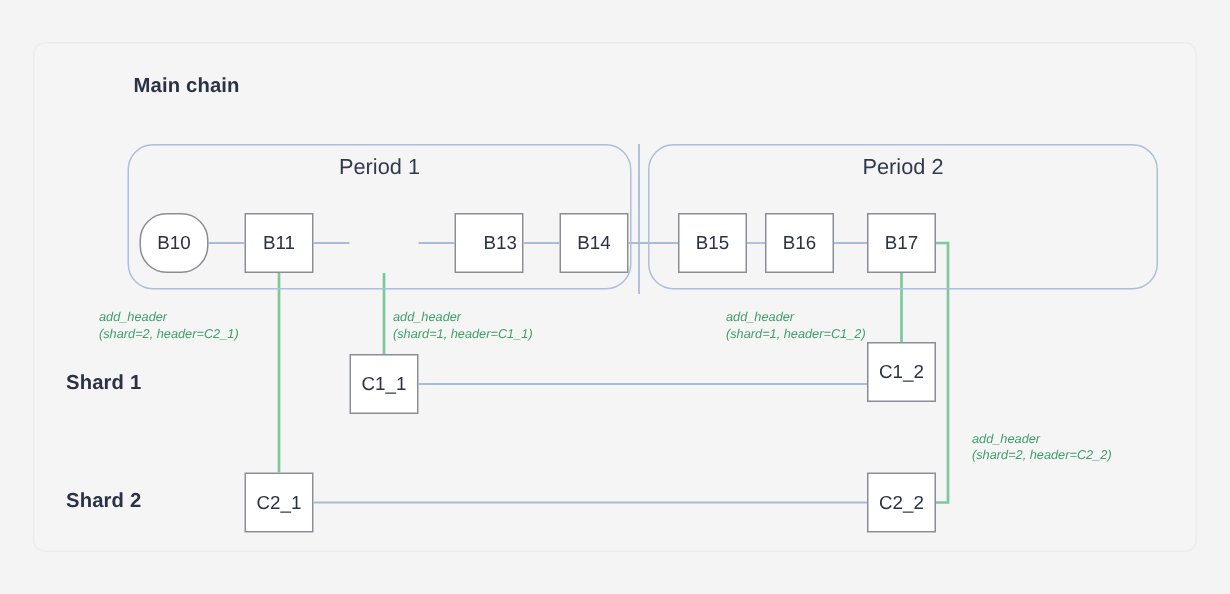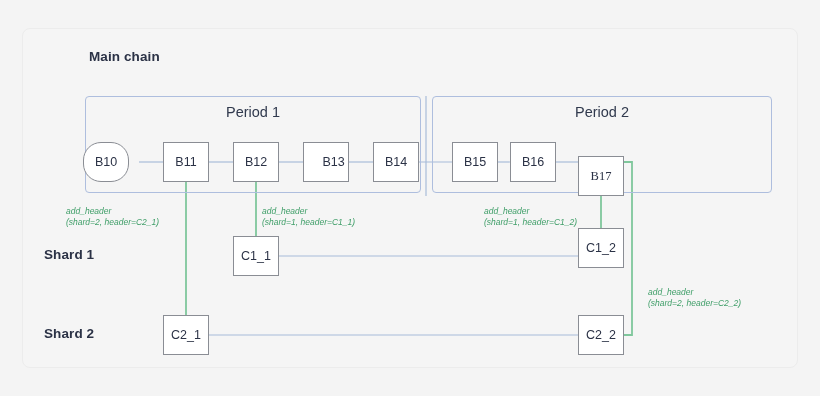--- a/index.html
+++ b/index.html
@@ -49,21 +49,21 @@
     white-space: nowrap;
   }
   #label-main-chain { left: 44px; top: 49px; margin-left: 45px; }
   #label-shard-1    { left: 44px; top: 247px; }
   #label-shard-2    { left: 44px; top: 326px; }
 
   
   .period {
     position: absolute;
     border: 1px solid #aebede;
-    border-radius: 4px;
+    border-radius: 17px;
     background: transparent;
     box-sizing: border-box;
   }
   #period-1 { left: 85px;  top: 96px; width: 336px; height: 97px; }
   #period-2 { left: 432px; top: 96px; width: 340px; height: 97px; }
   .period-title {
     position: absolute;
     left: 0;
     top: 7px;
     width: 100%;
@@ -144,28 +144,27 @@
     <div class="period-title">Period 1</div>
   </div>
   <div class="period" id="period-2">
     <div class="period-title">Period 2</div>
   </div>
 
   <div class="row-label" id="label-main-chain">Main chain</div>
   <div class="row-label" id="label-shard-1">Shard 1</div>
   <div class="row-label" id="label-shard-2">Shard 2</div>
 
-  <div class="block" style="left:83px;  top:142px;border-radius:18px;">B10</div>
+  <div class="block" style="left:93px;  top:142px;border-radius:18px;">B10</div>
   <div class="block" style="left:163px; top:142px;">B11</div>
-  <div class="block" style="left:233px; top:142px;">B12</div>
   <div class="block" style="left:303px; top:142px;padding-left:15px;">B13</div>
   <div class="block" style="left:373px; top:142px;">B14</div>
   <div class="block" style="left:452px; top:142px;">B15</div>
   <div class="block" style="left:510px; top:142px;">B16</div>
-  <div class="block" style="left:578px; top:156px;font-family:Liberation Serif, serif;">B17</div>
+  <div class="block" style="left:578px; top:142px;">B17</div>
 
   <div class="block" style="left:233px; top:236px;">C1_1</div>
   <div class="block" style="left:578px; top:228px;">C1_2</div>
 
   <div class="block" style="left:163px; top:315px;">C2_1</div>
   <div class="block" style="left:578px; top:315px;">C2_2</div>
 
   <div class="annotation" style="left:66px; top:206px;">
     <span class="ann-line">add_header</span>
     <span class="ann-line">(shard=2, header=C2_1)</span>

